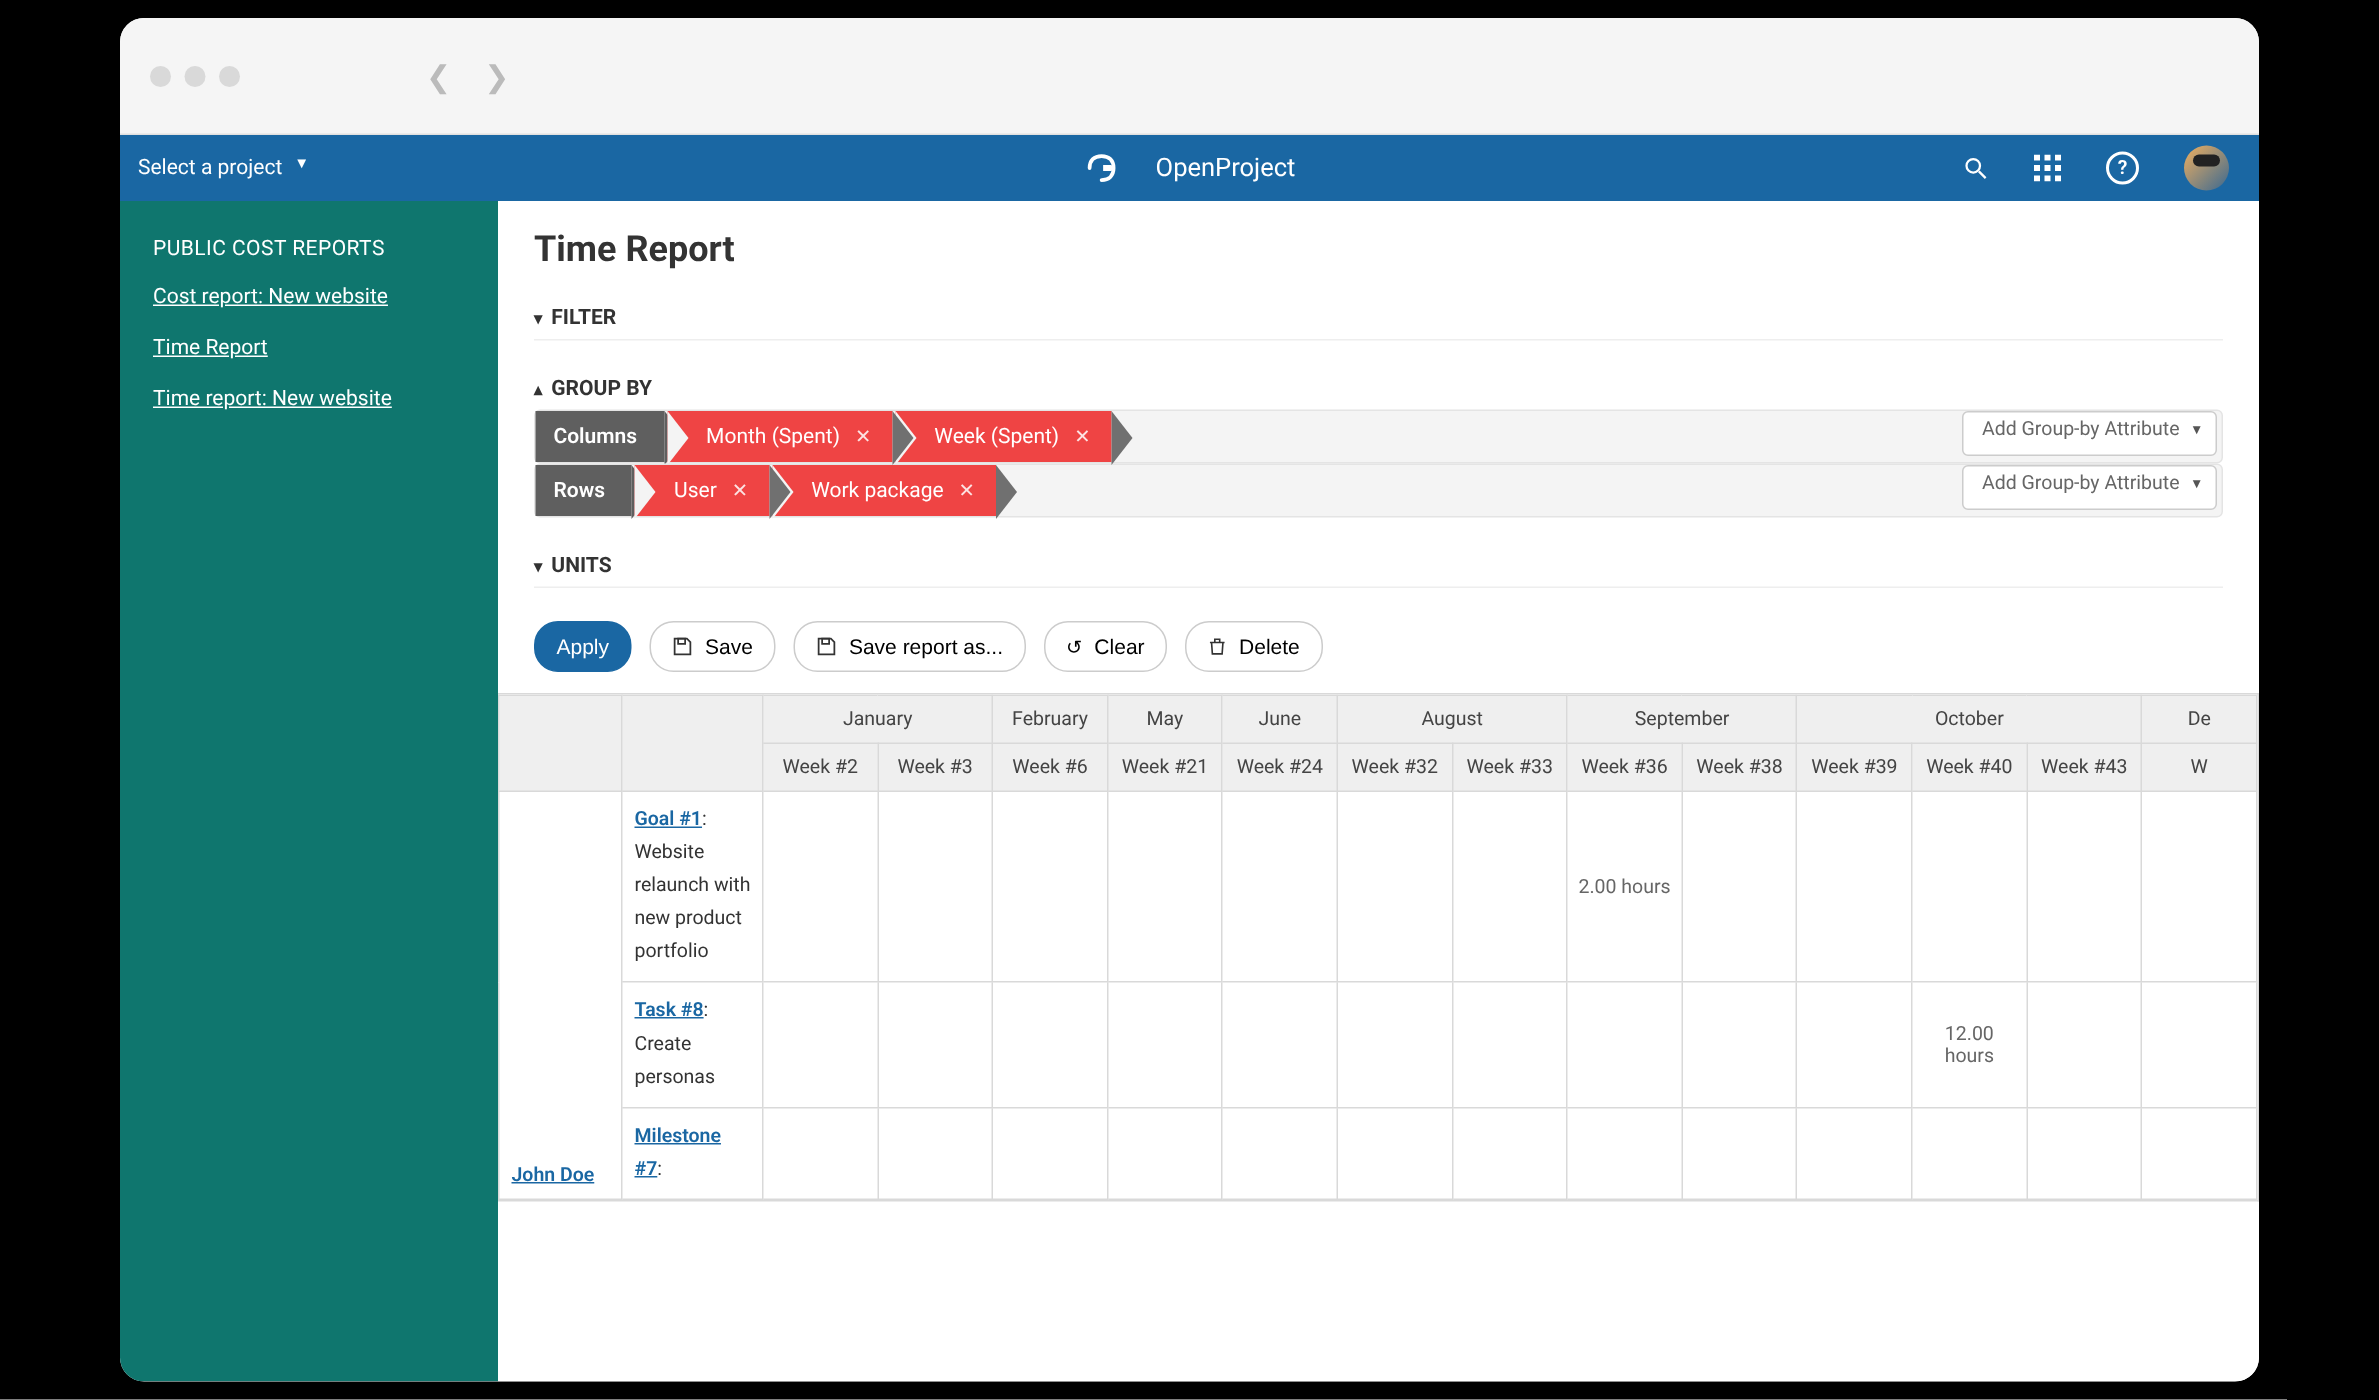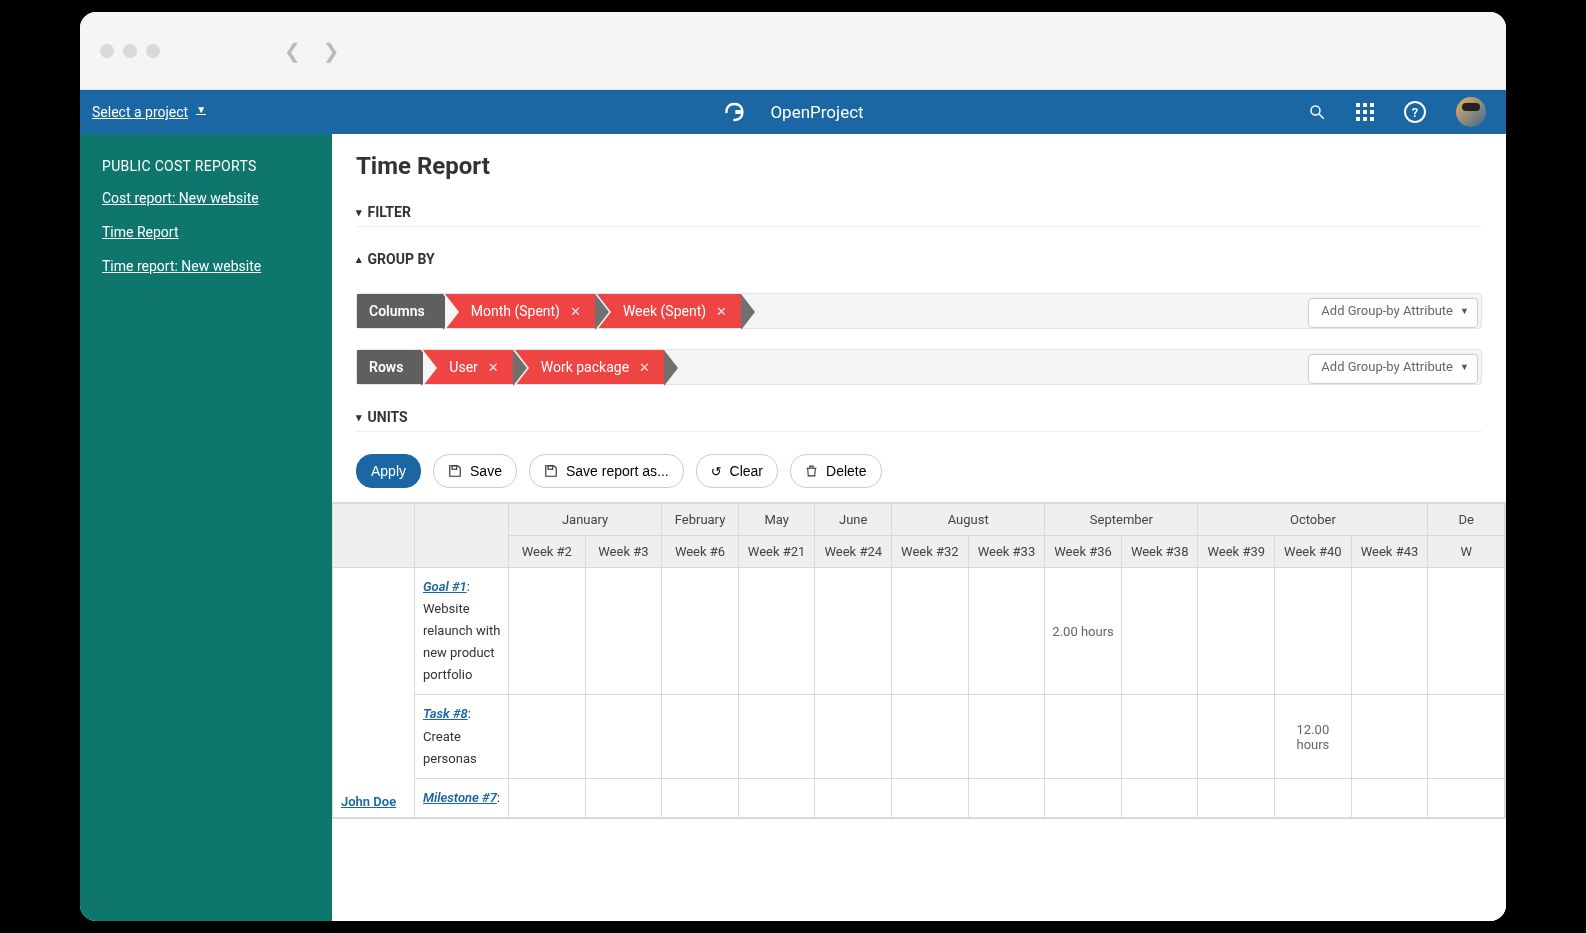--- a/index.html
+++ b/index.html
@@ -54,21 +54,21 @@
 
 
 .top-header {
   height: 44px;
   background: #1a67a3;
   display: flex;
   align-items: center;
   padding: 0 12px;
   color: #fff;
 }
-.project-select { display: flex; align-items: flex-start; gap: 8px; cursor: pointer; font-size: 14px; text-decoration: underline; }
+.project-select { display: flex; align-items: flex-start; gap: 8px; cursor: pointer; font-size: 14px; }
 .project-select .caret { font-size: 10px; }
 .brand { position: absolute; left: 50%; transform: translateX(-50%); display: flex; align-items: center; gap: 24px; font-size: 17px; font-weight: 400; }
 .brand-logo { display: flex; align-items: center; }
 .brand-text { }
 .header-right { margin-left: auto; display: flex; align-items: center; gap: 30px; padding-right: 8px; }
 .hdr-icon { color: #fff; font-size: 16px; cursor: pointer; display: flex; align-items: center; justify-content: center; }
 .help-circle { width: 22px; height: 22px; border: 2px solid #fff; border-radius: 50%; display: flex; align-items: center; justify-content: center; font-size: 13px; font-weight: 600; }
 .avatar { width: 30px; height: 30px; border-radius: 50%; background: linear-gradient(135deg,#f0b060,#3a6890); position: relative; overflow: hidden; }
 .avatar::after { content:""; position:absolute; top:6px; left:6px; width:18px; height:8px; background:#222; border-radius:4px; }
 
@@ -87,21 +87,21 @@
 .main { flex: 1; background: #fff; overflow: hidden; display: flex; flex-direction: column; }
 .main-inner { padding: 18px 24px 0 24px; }
 .page-title { font-size: 24px; font-weight: 700; margin-bottom: 18px; }
 
 .section { margin-bottom: 18px; }
 .section-head { display: flex; align-items: center; gap: 6px; font-weight: 700; font-size: 14px; color: #333; padding: 6px 0; border-bottom: 1px solid #eee; cursor: pointer; }
 .section-head.noborder { border-bottom: none; }
 .chev { font-size: 11px; }
 
 
-.chip-row { display: flex; align-items: flex-end; background: #f4f4f4; border: 1px solid #e4e4e4; border-radius: 4px; padding: 0; margin-top: 20px; height: 36px; position: relative; }
+.chip-row { display: flex; align-items: flex-start; background: #f4f4f4; border: 1px solid #e4e4e4; border-radius: 4px; padding: 0; margin-top: 0; height: 36px; position: relative; }
 .chip-lead {
   background: #5f5f5f; color: #fff; font-weight: 600; font-size: 14px;
   height: 100%; display: flex; align-items: center; padding: 0 18px 0 12px;
   position: relative;
 }
 .chip-lead::after {
   content: ""; position: absolute; right: -14px; top: 0; border-top: 18px solid transparent; border-bottom: 18px solid transparent; border-left: 14px solid #5f5f5f;
 }
 .chip {
   background: #ef4444; color: #fff; height: 100%; display: flex; align-items: center; gap: 10px;
@@ -125,21 +125,21 @@
 .btn.primary { background: #1a67a3; color: #fff; border-color: #1a67a3; }
 .btn .ic { font-size: 13px; }
 
 
 .table-wrap { overflow: hidden; border: 1px solid #d9d9d9; border-left: none; }
 table { border-collapse: collapse; width: 100%; table-layout: fixed; }
 th, td { border: 1px solid #d9d9d9; font-size: 13px; text-align: center; padding: 8px 6px; }
 thead th { background: #efefef; color: #444; font-weight: 400; }
 .row-head-col { width: 82px; }
 .wp-col { width: 94px; text-align: left; padding-left: 8px; vertical-align: top; line-height: 1.7; }
-.wp-link { color: #1a67a3; font-weight: 600; font-style: italic; }
+.wp-link { color: #1a67a3; font-weight: 600; }
 .user-col { width: 82px; text-align: left; padding-left: 8px; vertical-align: bottom; }
 .user-link { color: #1a67a3; font-weight: 600; }
 .val { color: #666; }
 .week-col { width: 80px; }
 
 svg { display: block; }
 </style>
 </head>
 <body>
 

